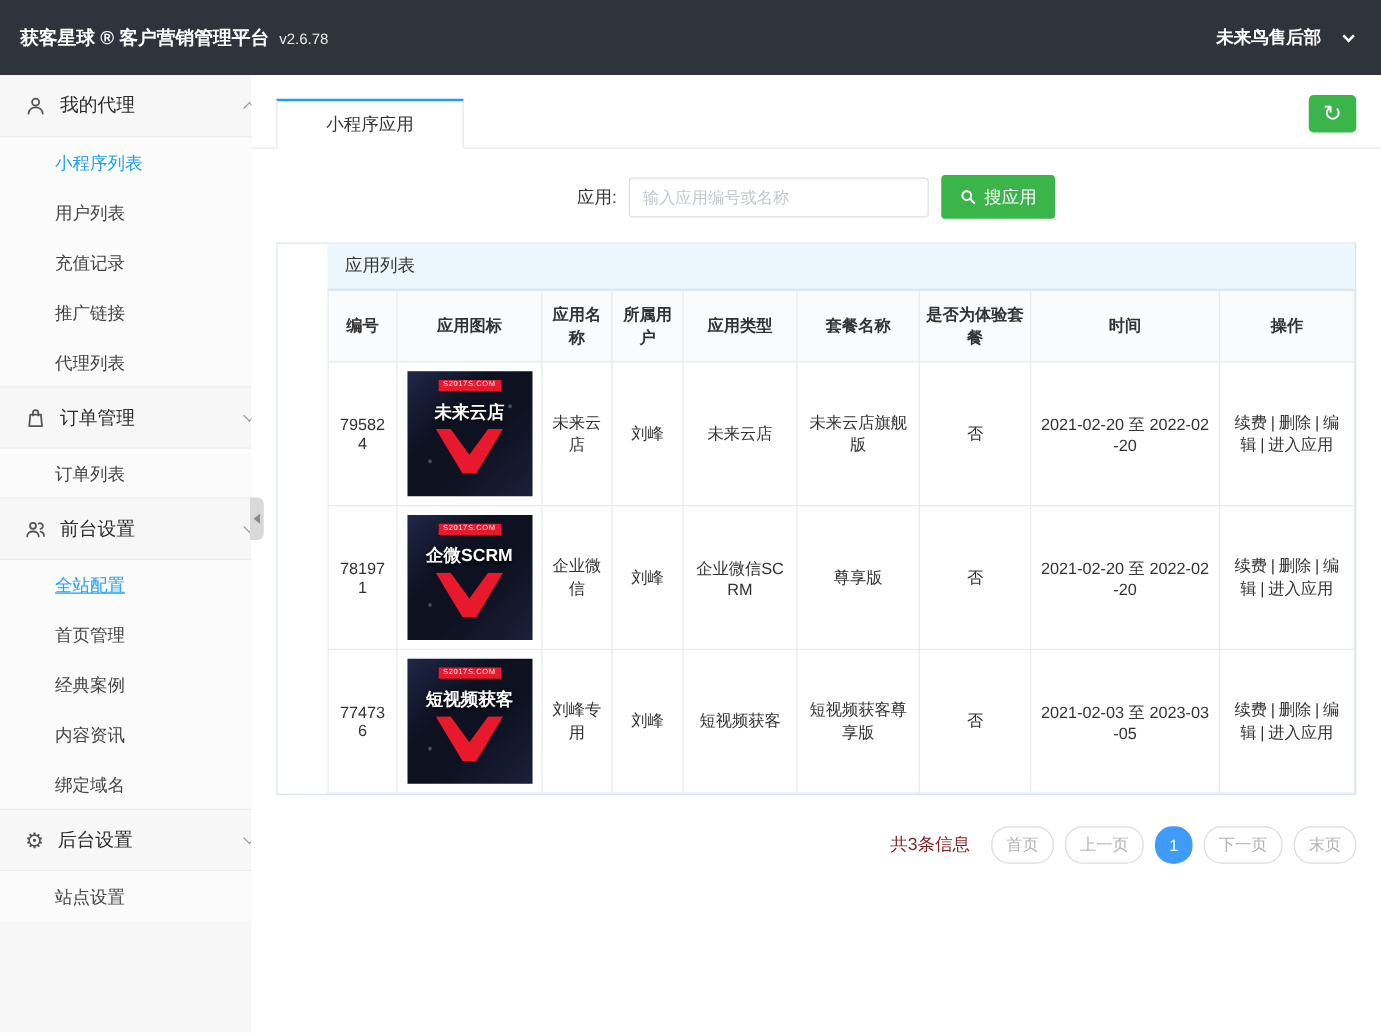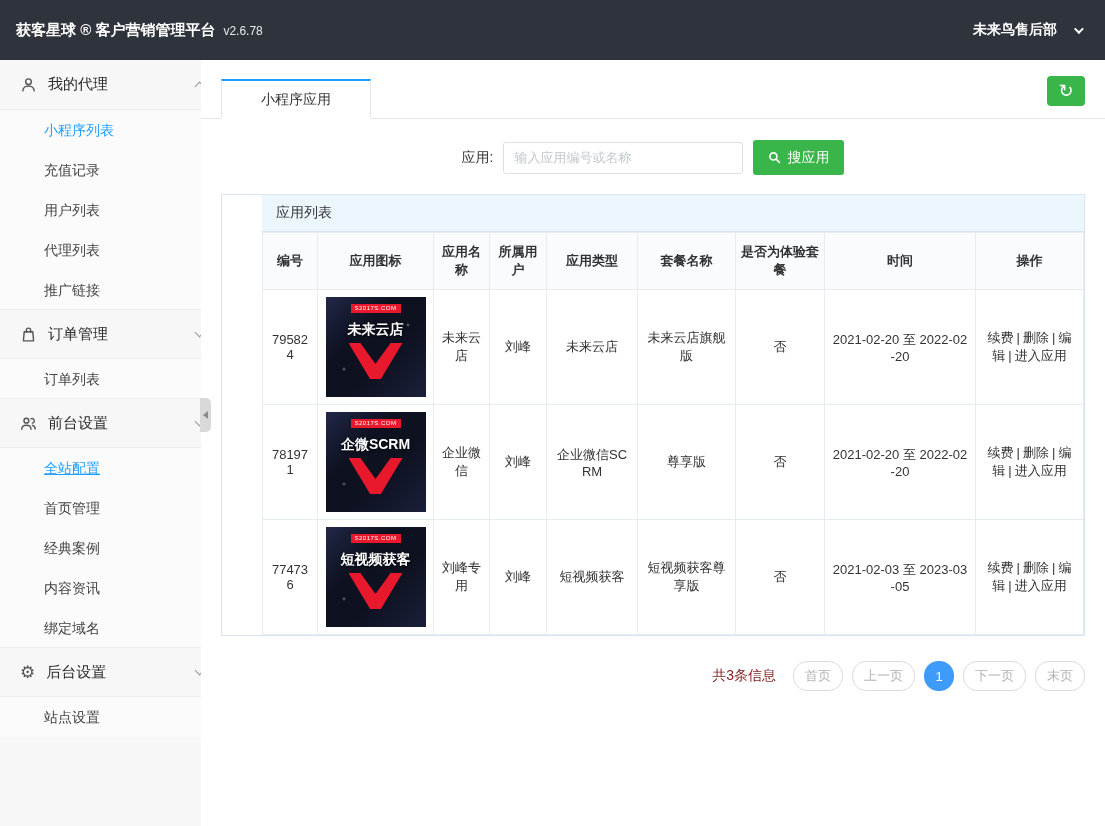--- a/index.html
+++ b/index.html
@@ -175,24 +175,24 @@
       <span class="gicon">
         <svg viewBox="0 0 24 24" fill="none" stroke="currentColor" stroke-width="2" stroke-linecap="round">
           <circle cx="12" cy="8" r="4"></circle>
             <path d="M4 21c0-4.2 3.6-7 8-7s8 2.8 8 7"></path>
         </svg>
       </span>
       <span>我的代理</span>
       <span class="gchev up"></span>
     </div>
     <div class="sub-item active">小程序列表</div>
+    <div class="sub-item">用户列表</div>
     <div class="sub-item">充值记录</div>
-    <div class="sub-item">用户列表</div>
+    <div class="sub-item">推广链接</div>
     <div class="sub-item">代理列表</div>
-    <div class="sub-item">推广链接</div>
   </div>
 
   <div class="group">
     <div class="group-header">
       <span class="gicon">
         <svg viewBox="0 0 24 24" fill="none" stroke="currentColor" stroke-width="2" stroke-linejoin="round">
           <path d="M6 8h12l1.2 13H4.8L6 8z"></path>
             <path d="M9 10V6a3 3 0 0 1 6 0v4"></path>
         </svg>
       </span>

